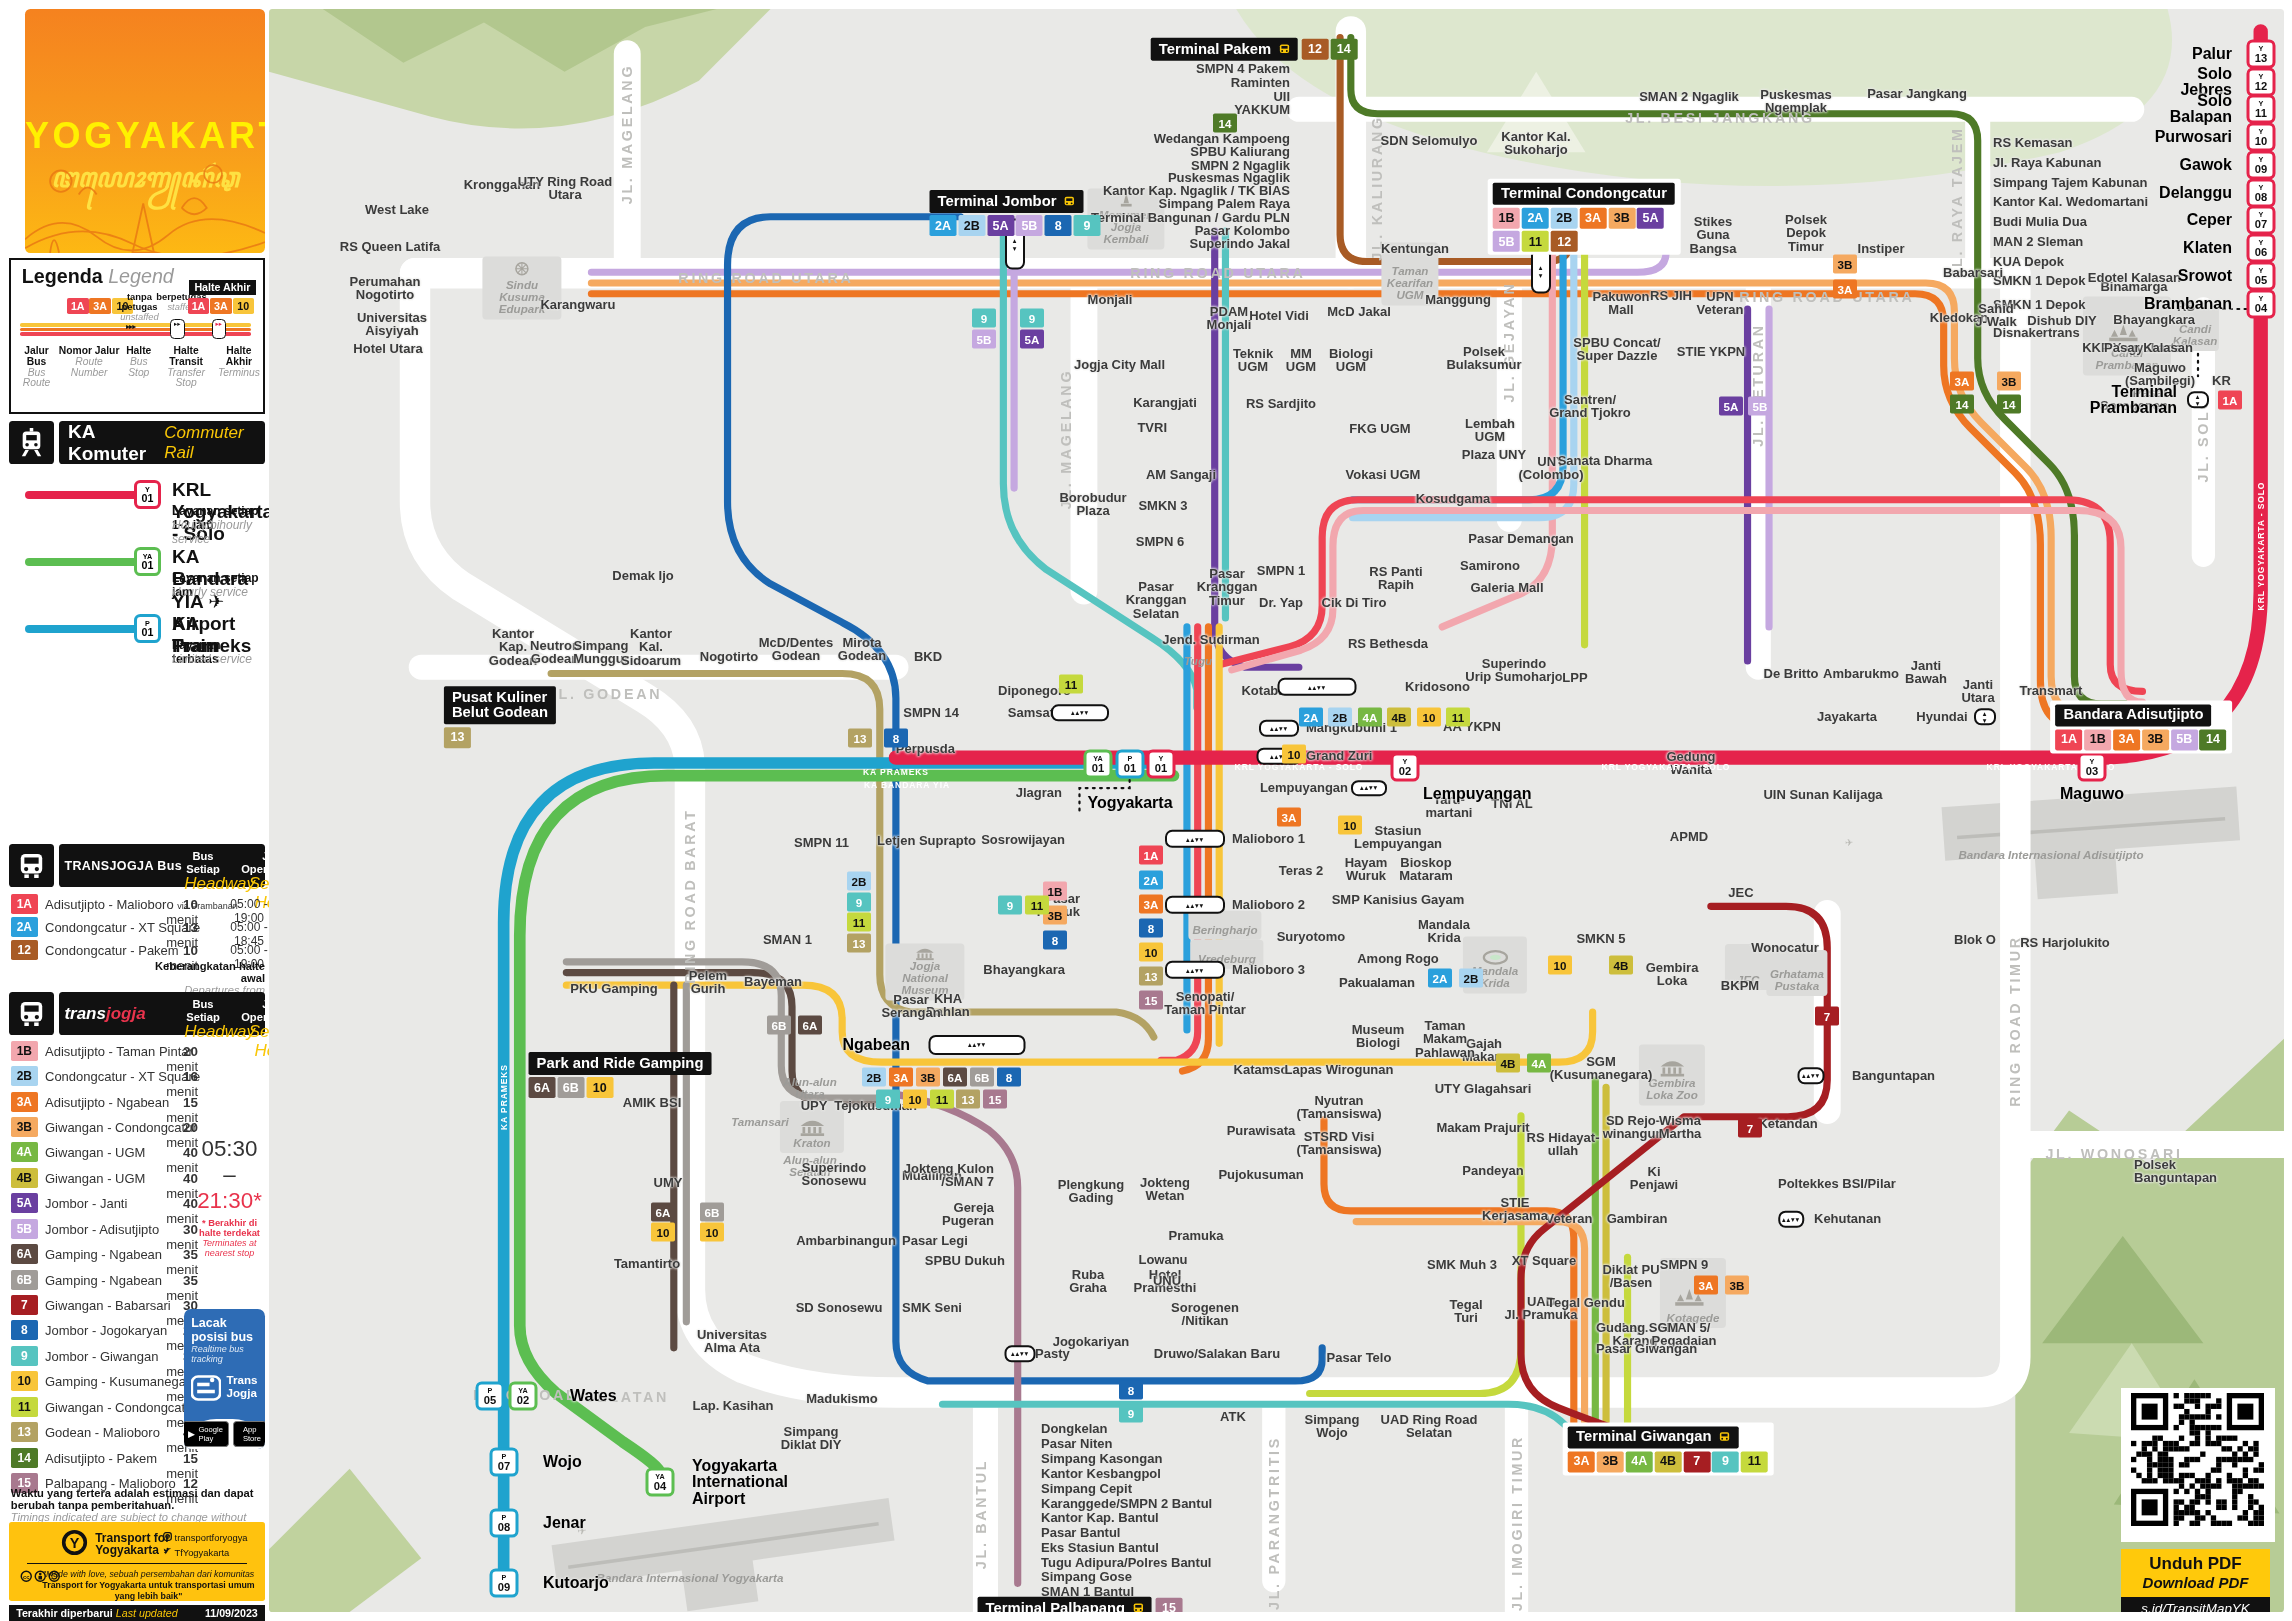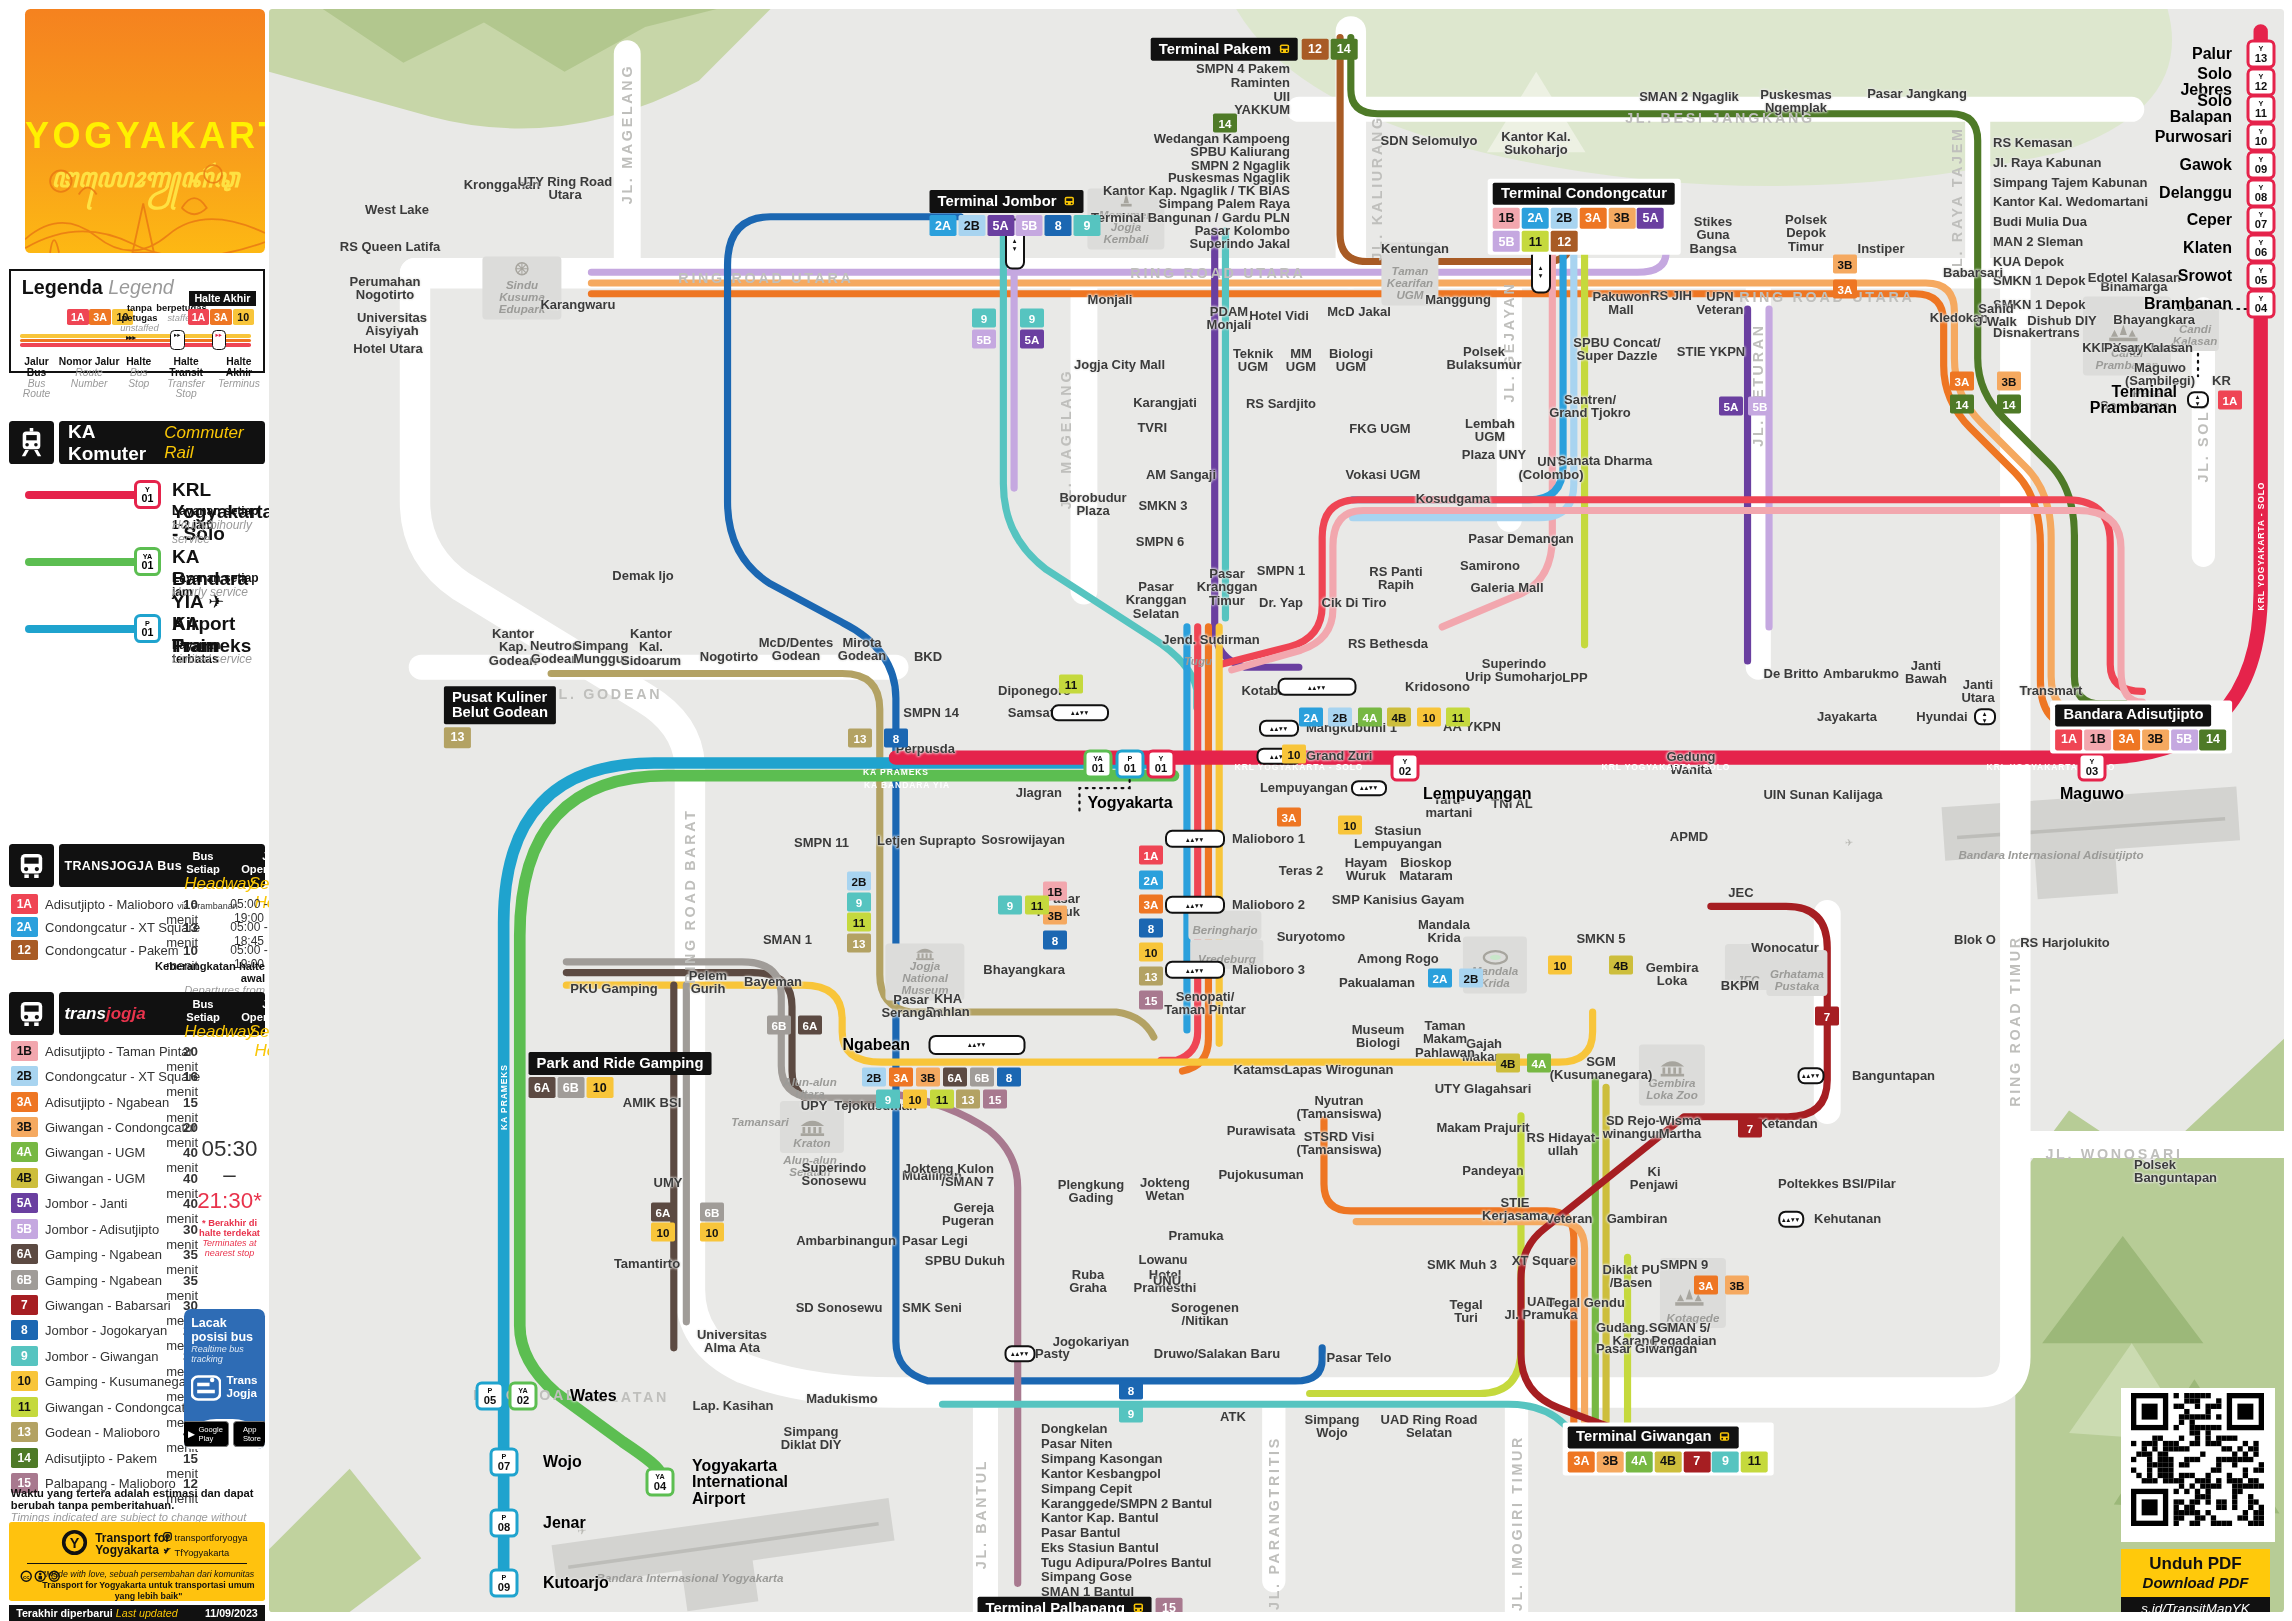--- a/index.html
+++ b/index.html
@@ -111,21 +111,21 @@
         <circle cx="40" cy="30" r="12"></circle>
             <circle cx="210" cy="22" r="10"></circle>
         <path d="M120,110 L132,55 L144,110 Z"></path>
             <path d="M28,110 q4,-28 10,0"></path>
         <path d="M175,60 q14,-22 28,0 q-14,14 -28,0"></path>
             <path d="M60,45 q10,-16 20,0"></path>
       </g>
     </svg>
   </div>
 
-  <div class="panelbox" style="top:269px;height:104px;">
+  <div class="panelbox" style="top:258px;height:156px;">
     <div style="position:absolute;left:10.7px;top:5.4px;" class="ltitle">
       <span>Legenda</span> <span class="en">Legend</span>
     </div>
     <div id="legend-badges-left" style="position:absolute;left:56px;top:38px;display:flex;gap:0.9px;">
           <span class="badge" style="background: rgb(239, 69, 84); color: rgb(255, 255, 255); width: 21.5px; height: 16px; font-size: 10.7px;">1A</span>
           <span class="badge" style="background: rgb(238, 118, 35); color: rgb(255, 255, 255); width: 21.5px; height: 16px; font-size: 10.7px;">3A</span>
           <span class="badge" style="background: rgb(248, 197, 58); color: rgb(17, 17, 17); width: 21.5px; height: 16px; font-size: 10.7px;">10</span>
         </div>
     <div class="leg-note" style="position:absolute;left:97px;top:32px;width:63px;">
       <span>tanpa petugas</span><span class="en">unstaffed</span>

